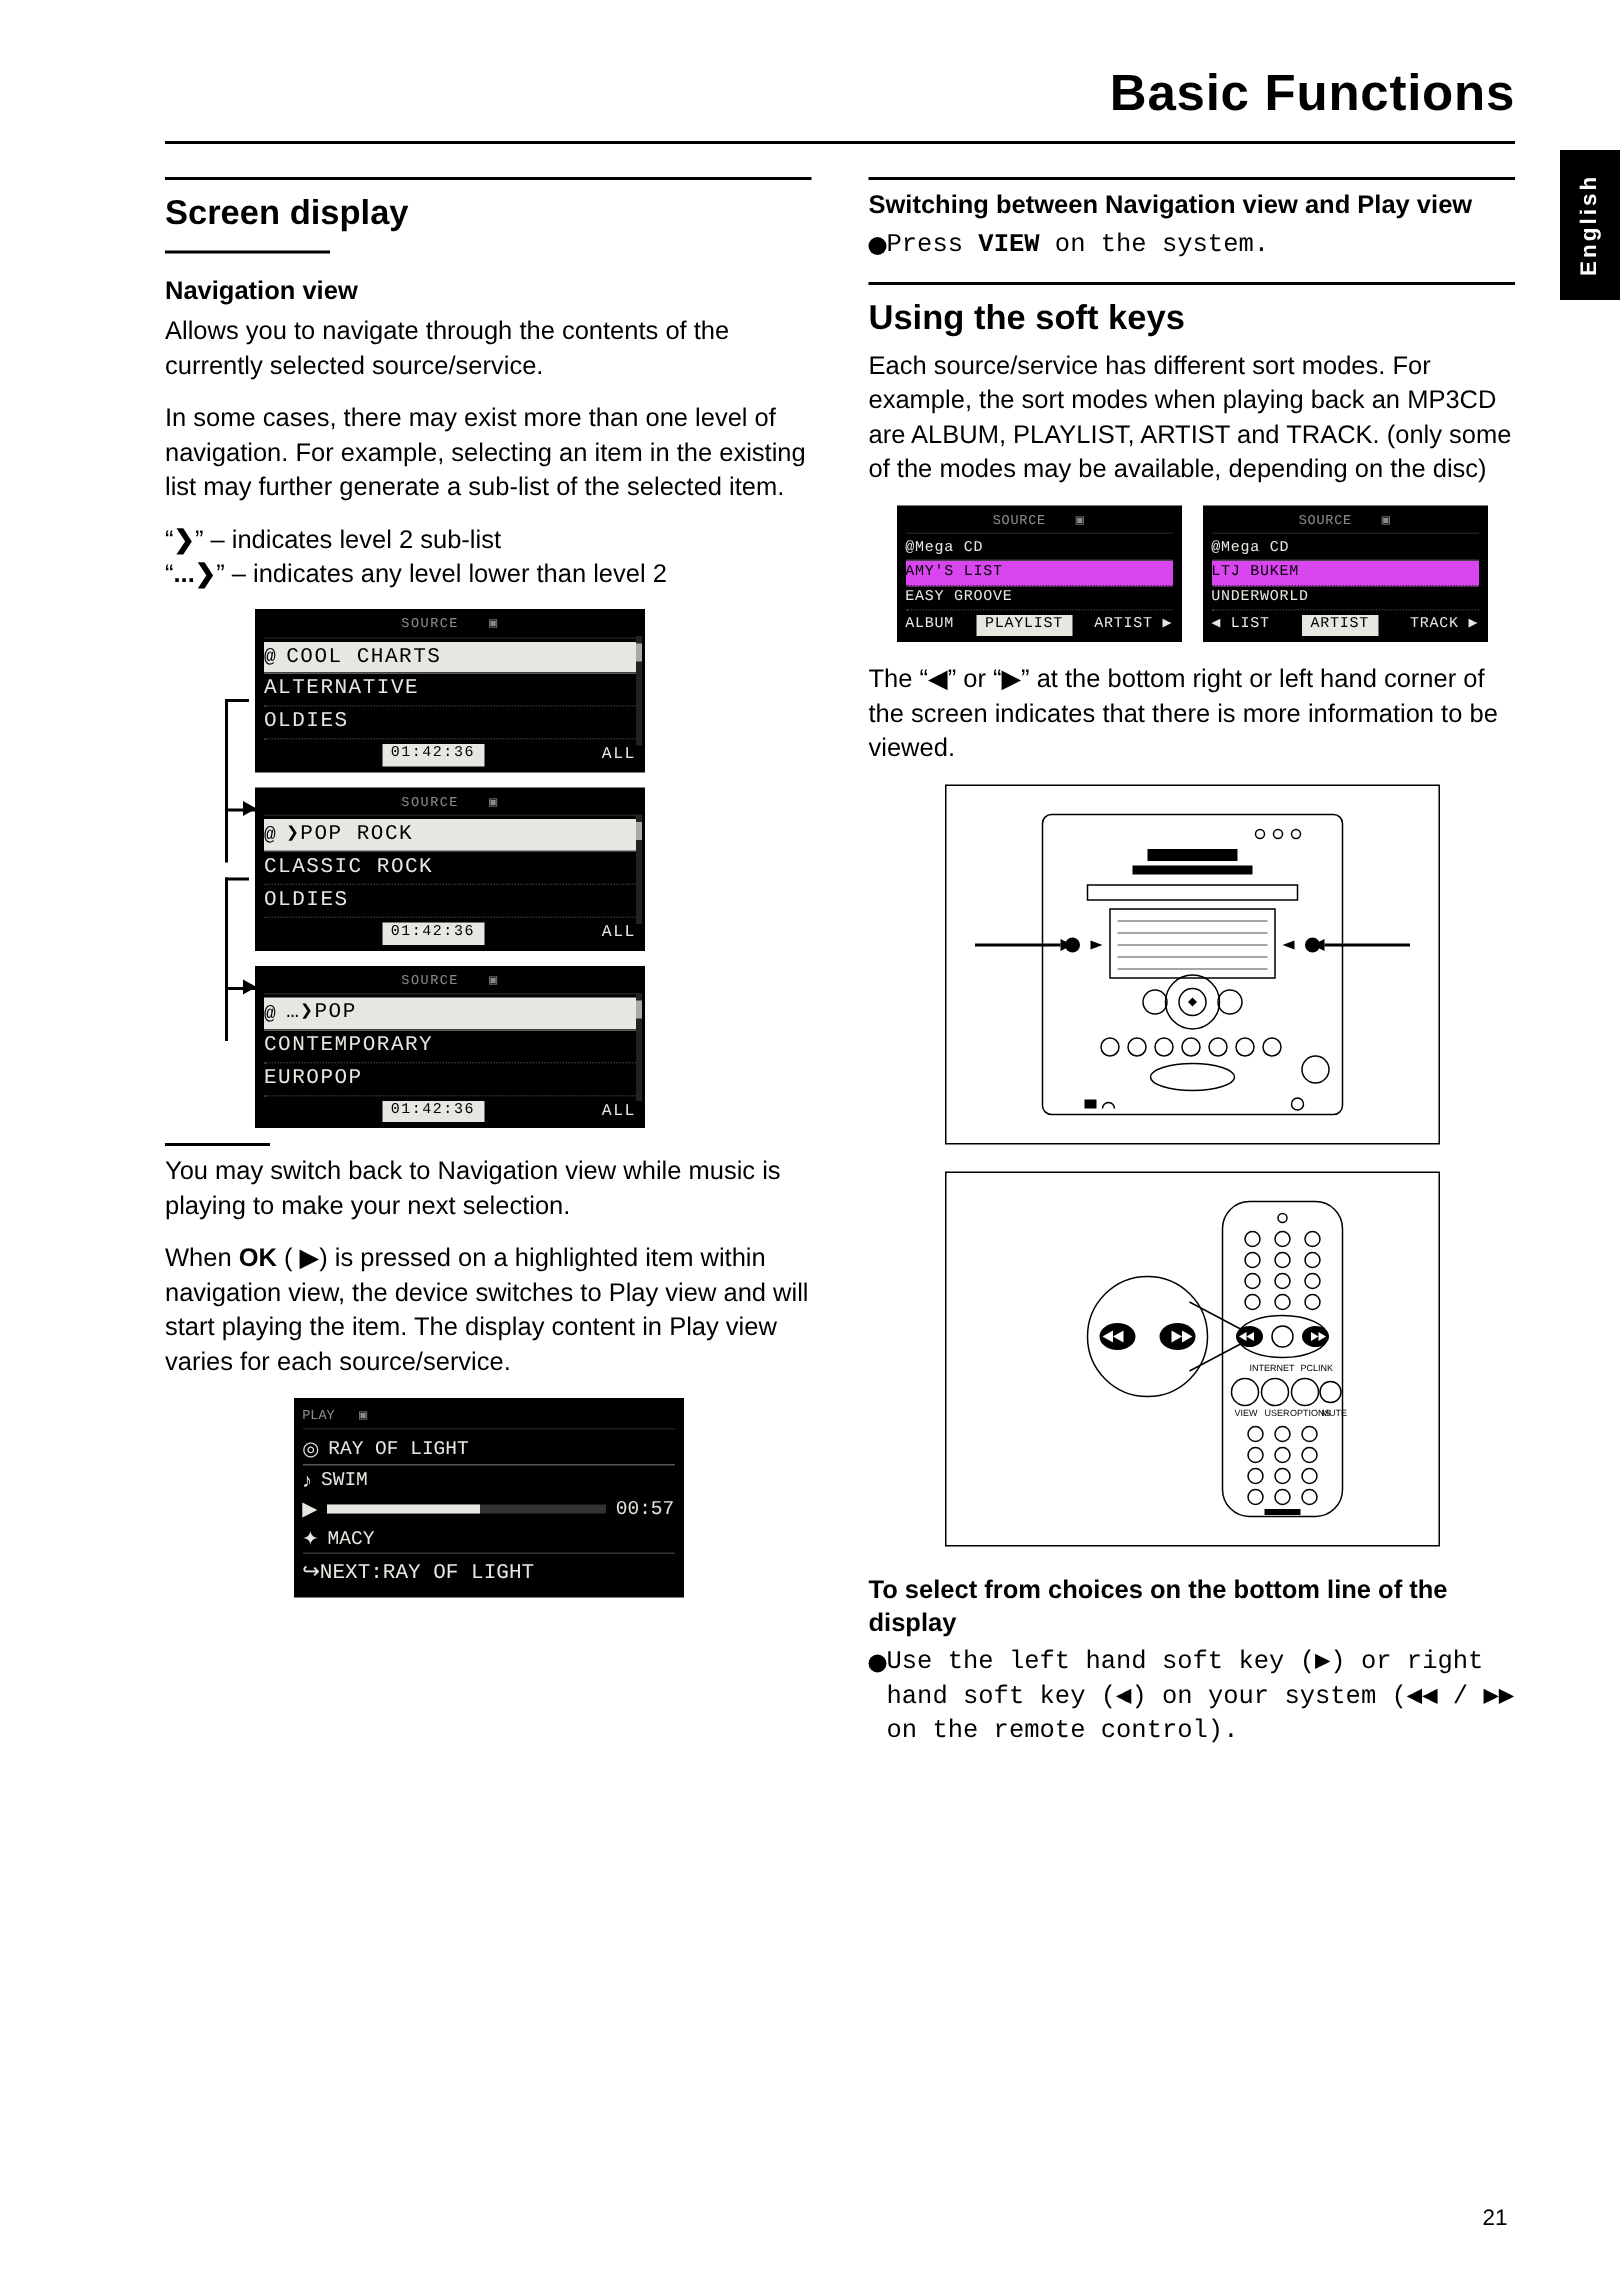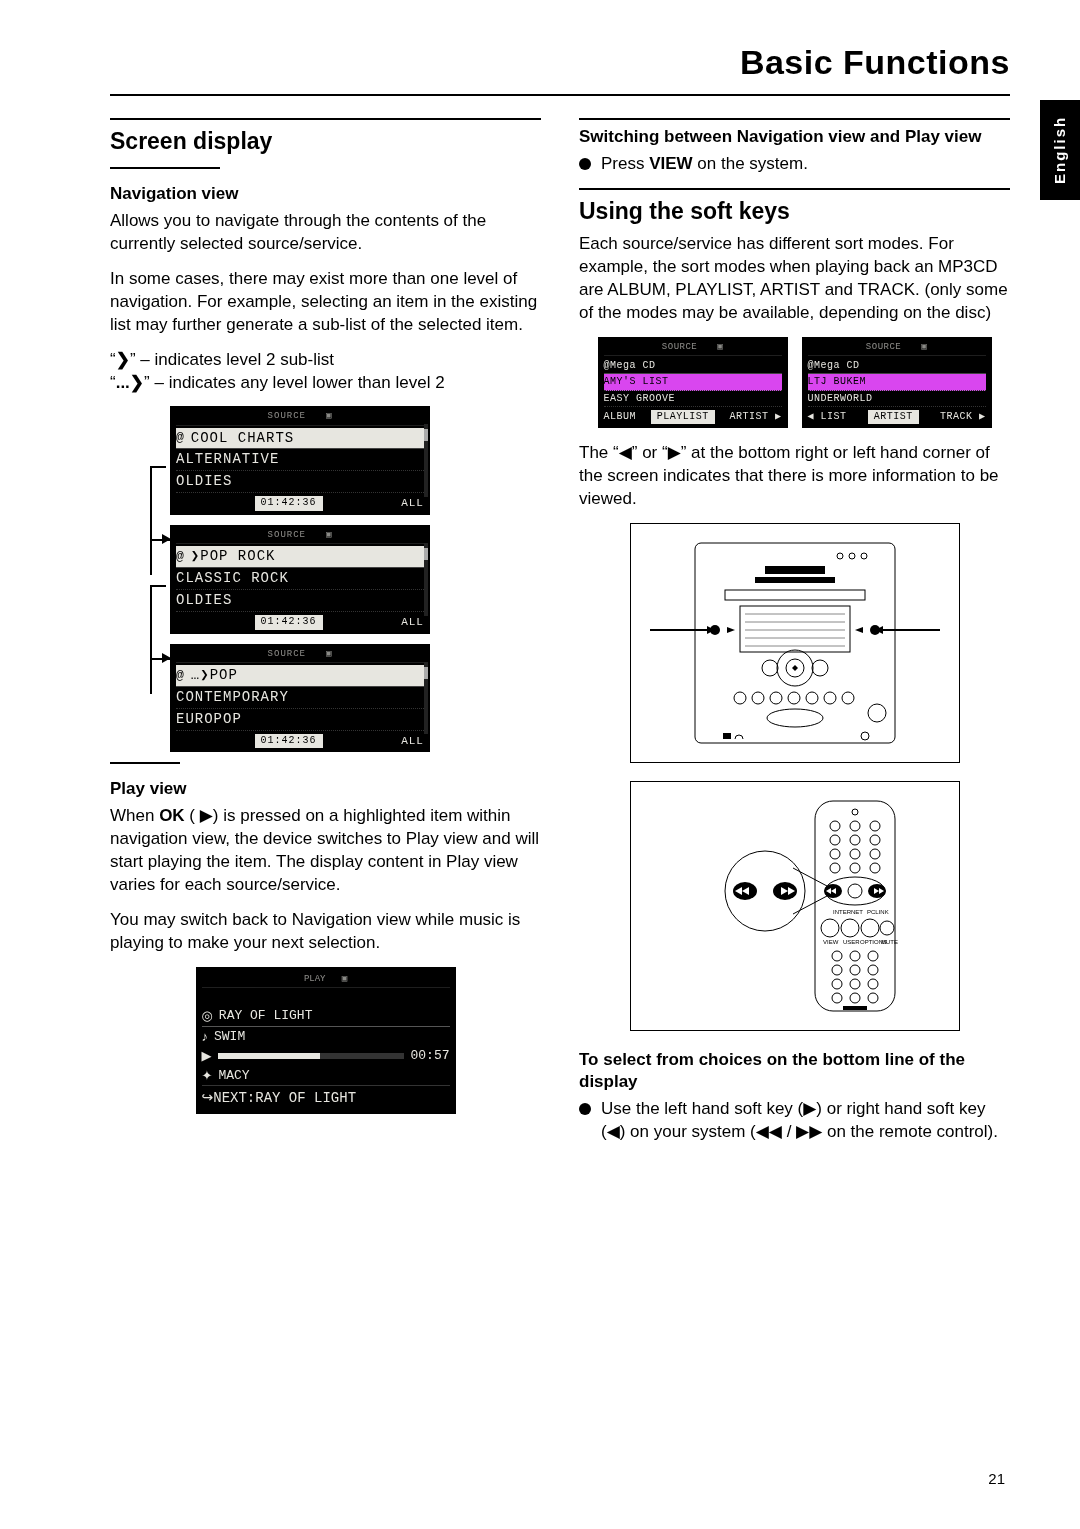--- a/index.html
+++ b/index.html
@@ -57,22 +57,22 @@
     margin: 10px 0 6px 0;
   }
   .short-rule.tiny { width: 70px; }
   .col-rule {
     border: none;
     border-top: 2px solid #000;
     margin: 0 0 6px 0;
   }
   .bullet-row {
     display: flex;
-    gap: 10px;
     margin: 4px 0 12px 0;
+    font-family: Liberation Mono, monospace;
   }
   .bullet-dot {
     width: 12px; height: 12px; background:#000; border-radius:50%;
     flex: 0 0 12px; margin-top: 5px;
   }
   .bullet-text { flex: 1; }
   b { font-weight: bold; }
   
   .lang-tab {
     position: absolute;
@@ -163,21 +163,21 @@
   .lcd.small .row, .lcd.small .hd, .lcd.small .foot { font-size: 10px; }
   .lcd-pair { display:flex; gap: 14px; margin: 8px 0 14px 0; justify-content:center; }
   
   .play-lcd {
     margin: 10px auto 0 auto;
     width: 260px;
     background:#000; color:#e7e6e0;
     font-family:"Courier New",monospace; font-size:13px;
     padding: 6px; box-sizing: border-box; position:relative;
   }
-  .play-lcd .tb { text-align:center; font-size:9px; opacity:.6; border-bottom:1px solid #333; padding-bottom:2px; margin-bottom:18px;}
+  .play-lcd .tb { font-size:9px; opacity:.6; border-bottom:1px solid #333; padding-bottom:2px; margin-bottom:3px;}
   .play-lcd .r { display:flex; align-items:center; gap:6px; padding:1px 0;}
   .play-lcd .title { border-bottom:1px solid #555; }
   .play-lcd .prog { flex:1; height:6px; background:#333; position:relative; }
   .play-lcd .prog::after{content:"";position:absolute;left:0;top:0;height:6px;width:55%;background:#e7e6e0;}
   .play-lcd .next { font-size:14px; border-top:1px solid #333; padding-top:2px;}
   
   .device-box {
     border: 1px solid #000;
     width: 330px;
     margin: 6px auto 18px auto;
@@ -291,25 +291,24 @@
                 <span></span>
                 <span class="mid">01:42:36</span>
                 <span>ALL</span>
               </div>
             <div class="scroll"></div>
           </div>
         </div>
       </div>
 
       <hr class="short-rule tiny">
-      <h3 class="subhead">Play view</h3>
+      <p>You may switch back to Navigation view while music is playing to make your next selection.</p>
       <p>
         <span>When </span><b>OK</b><span> ( ▶) is pressed on a highlighted item within navigation view, the device switches to Play view and will start playing the item.  The display content in Play view varies for each source/service.</span>
       </p>
-      <p>You may switch back to Navigation view while music is playing to make your next selection.</p>
 
       <div class="play-lcd">
         <div class="tb">PLAY&nbsp;&nbsp;&nbsp;▣</div>
         <div class="r title">
             <span class="glyph">◎</span>
             <span>RAY OF LIGHT</span>
           </div>
         <div class="r">
             <span class="glyph">♪</span>
             <span>SWIM</span>

